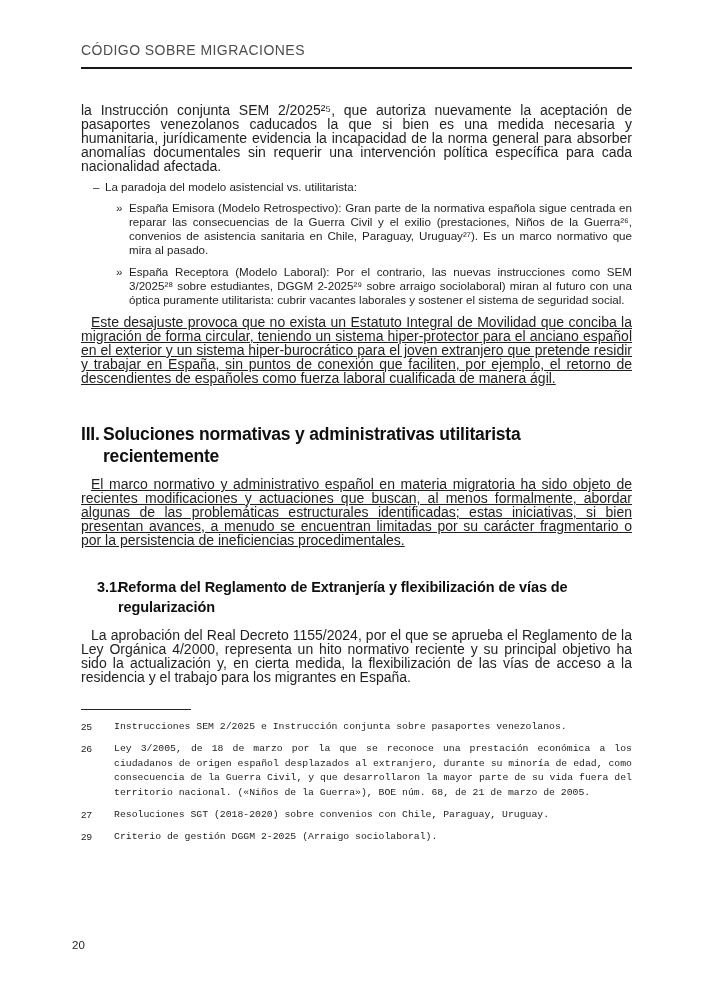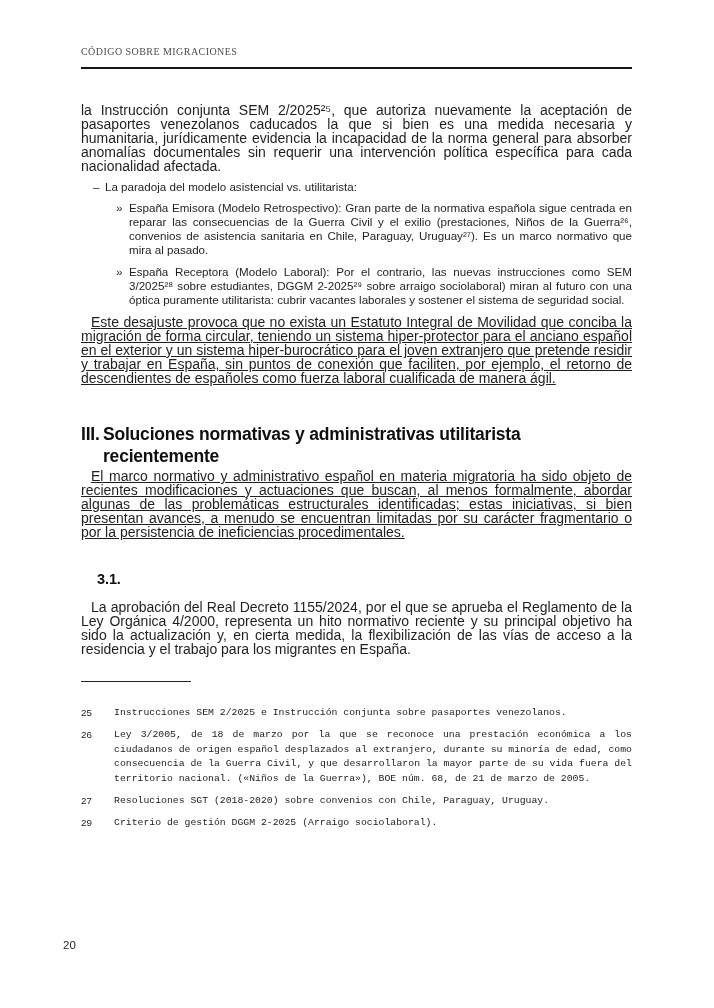--- a/index.html
+++ b/index.html
@@ -20,24 +20,23 @@
     top: 0;
     width: 551px;
   }
   
   .running-header {
     padding-top: 41px;
     padding-bottom: 8px;
     border-bottom: 2px solid #161616;
   }
   .running-header .label {
-    font-size: 10px;
+    font-size: 14px;
     letter-spacing: 0.45px;
     color: #4d4d4d;
-    font-family: Liberation Serif, serif;
   }
   
   .body-text { margin-top: 34px; }
   p.body {
     margin: 0 0 7px 0;
     font-size: 14px;
     line-height: 14px;
     text-align: justify;
     color: #1f1f1f;
   }
@@ -58,21 +57,21 @@
     padding-left: 48px;
     font-size: 11.6px;
     line-height: 14px;
     text-align: justify;
   }
   .sub-item .marker { position: absolute; left: 35px; top: 0; }
   .sub-item:last-of-type { margin-bottom: 9px; }
   
   h2.section {
     display: flex;
-    margin: 38px 0 2px 0;
+    margin: 38px 0 10px 0;
     font-size: 17.5px;
     line-height: 22px;
     font-weight: 800;
     color: #0f0f0f;
     letter-spacing: -0.2px;
   }
   h2.section .h-num { width: 22px; flex: 0 0 auto; }
   h2.section .h-title { max-width: 520px; }
   h3.subsection {
     display: flex;
@@ -84,34 +83,34 @@
     letter-spacing: -0.1px;
   }
   h3.subsection .h-num { width: 21px; flex: 0 0 auto; }
   h3.subsection .h-title { max-width: 480px; }
   
   .footnote-rule {
     margin-top: 25px;
     width: 110px;
     border-top: 1.5px solid #222222;
   }
-  .footnotes { margin-top: 24px; }
+  .footnotes { margin-top: 10px; }
   .footnote {
     display: flex;
     margin-bottom: 7px;
     font-size: 9.8px;
     line-height: 14.8px;
     color: #222222;
   }
   .footnote .fn-num { width: 33px; flex: 0 0 auto; }
   .footnote .fn-text { flex: 1; text-align: justify; font-family: Liberation Mono, monospace; }
   
   .page-number {
     position: absolute;
-    left: 63px;
+    left: 72px;
     top: 939px;
     font-size: 11.5px;
     color: #1f1f1f;
   }
 </style>
 </head>
 <body>
 
 <div class="page">
   <div class="content">
@@ -143,20 +142,21 @@
 
       <h2 class="section">
         <span class="h-num">III.</span>
         <span class="h-title">Soluciones normativas y administrativas utilitarista recientemente</span>
       </h2>
 
       <p class="body indent tight">El marco normativo y administrativo español en materia migratoria ha sido objeto de recientes modificaciones y actuaciones que buscan, al menos formalmente, abordar algunas de las problemáticas estructurales identificadas; estas iniciativas, si bien presentan avances, a menudo se encuentran limitadas por su carácter fragmentario o por la persistencia de ineficiencias procedimentales.</p>
 
       <h3 class="subsection">
         <span class="h-num">3.1.</span>
+        <span class="h-title">Reforma del Reglamento de Extranjería y flexibilización de vías de regularización</span>
       </h3>
 
       <p class="body indent" style="margin-bottom:6px;">La aprobación del Real Decreto 1155/2024, por el que se aprueba el Reglamento de la Ley Orgánica 4/2000, representa un hito normativo reciente y su principal objetivo ha sido la actualización y, en cierta medida, la flexibilización de las vías de acceso a la residencia y el trabajo para los migrantes en España.</p>
 
 
       <div class="footnote-rule"></div>
 
       <div class="footnotes">
         <div class="footnote">
           <span class="fn-num">25</span>

